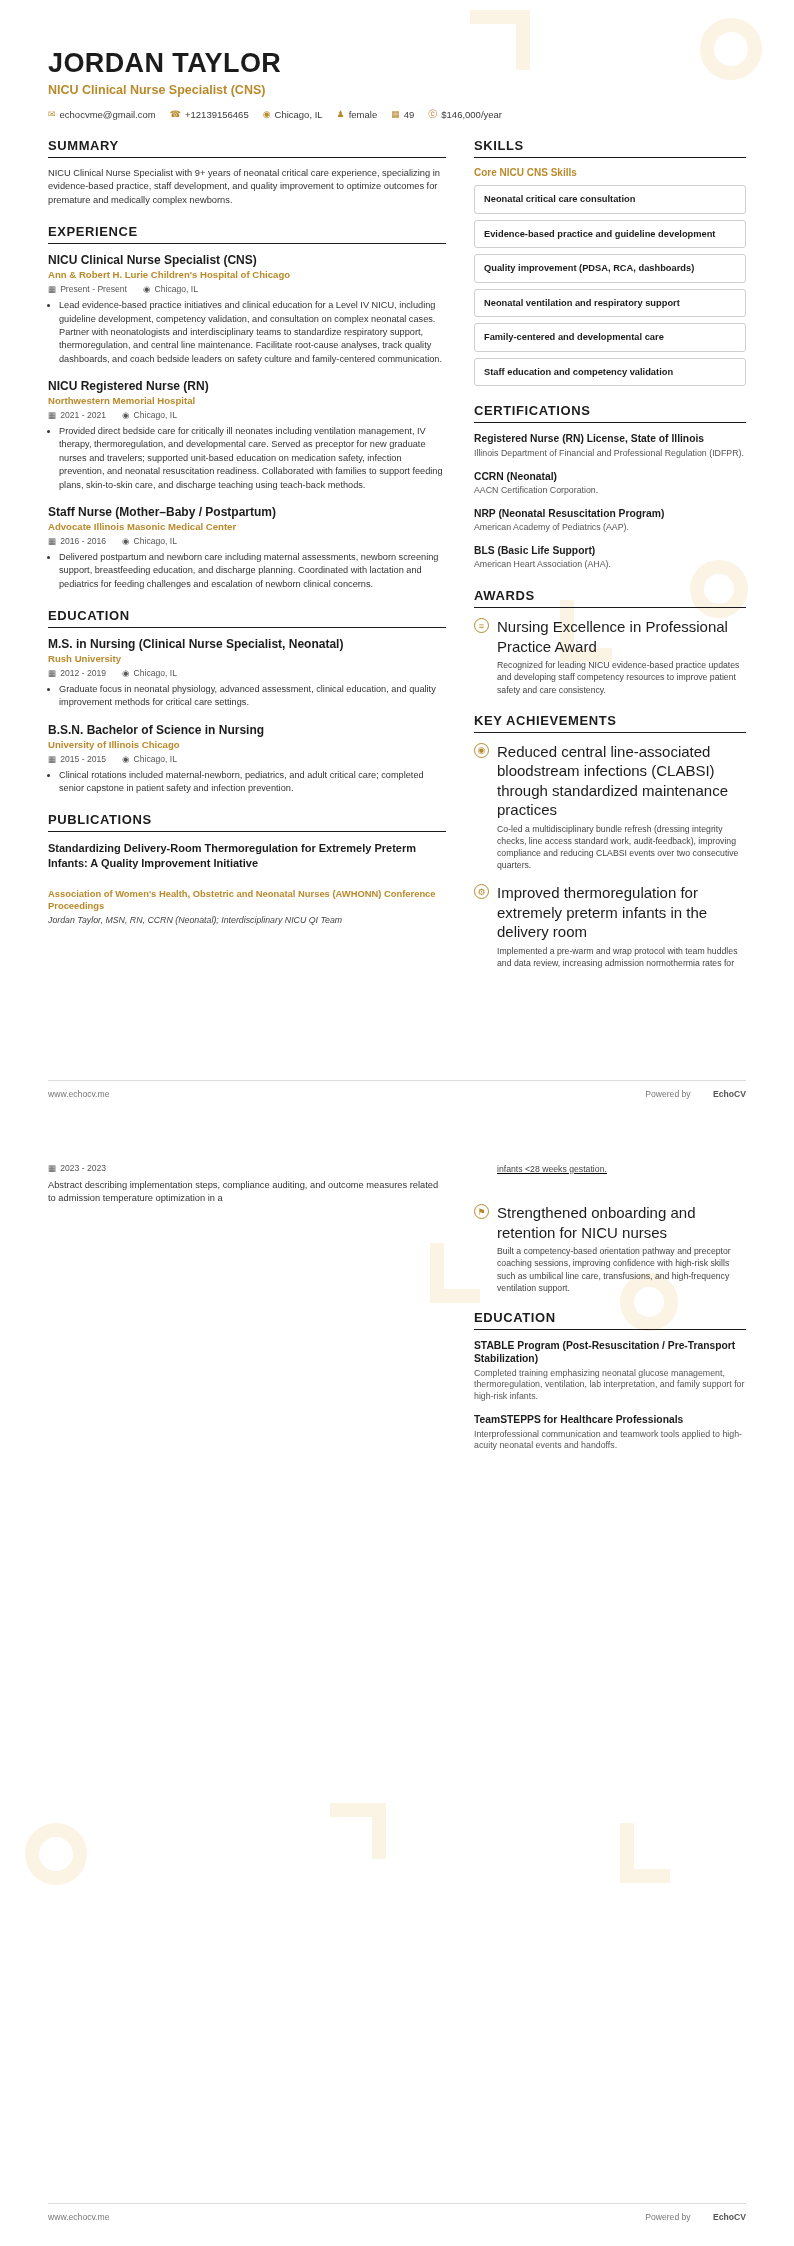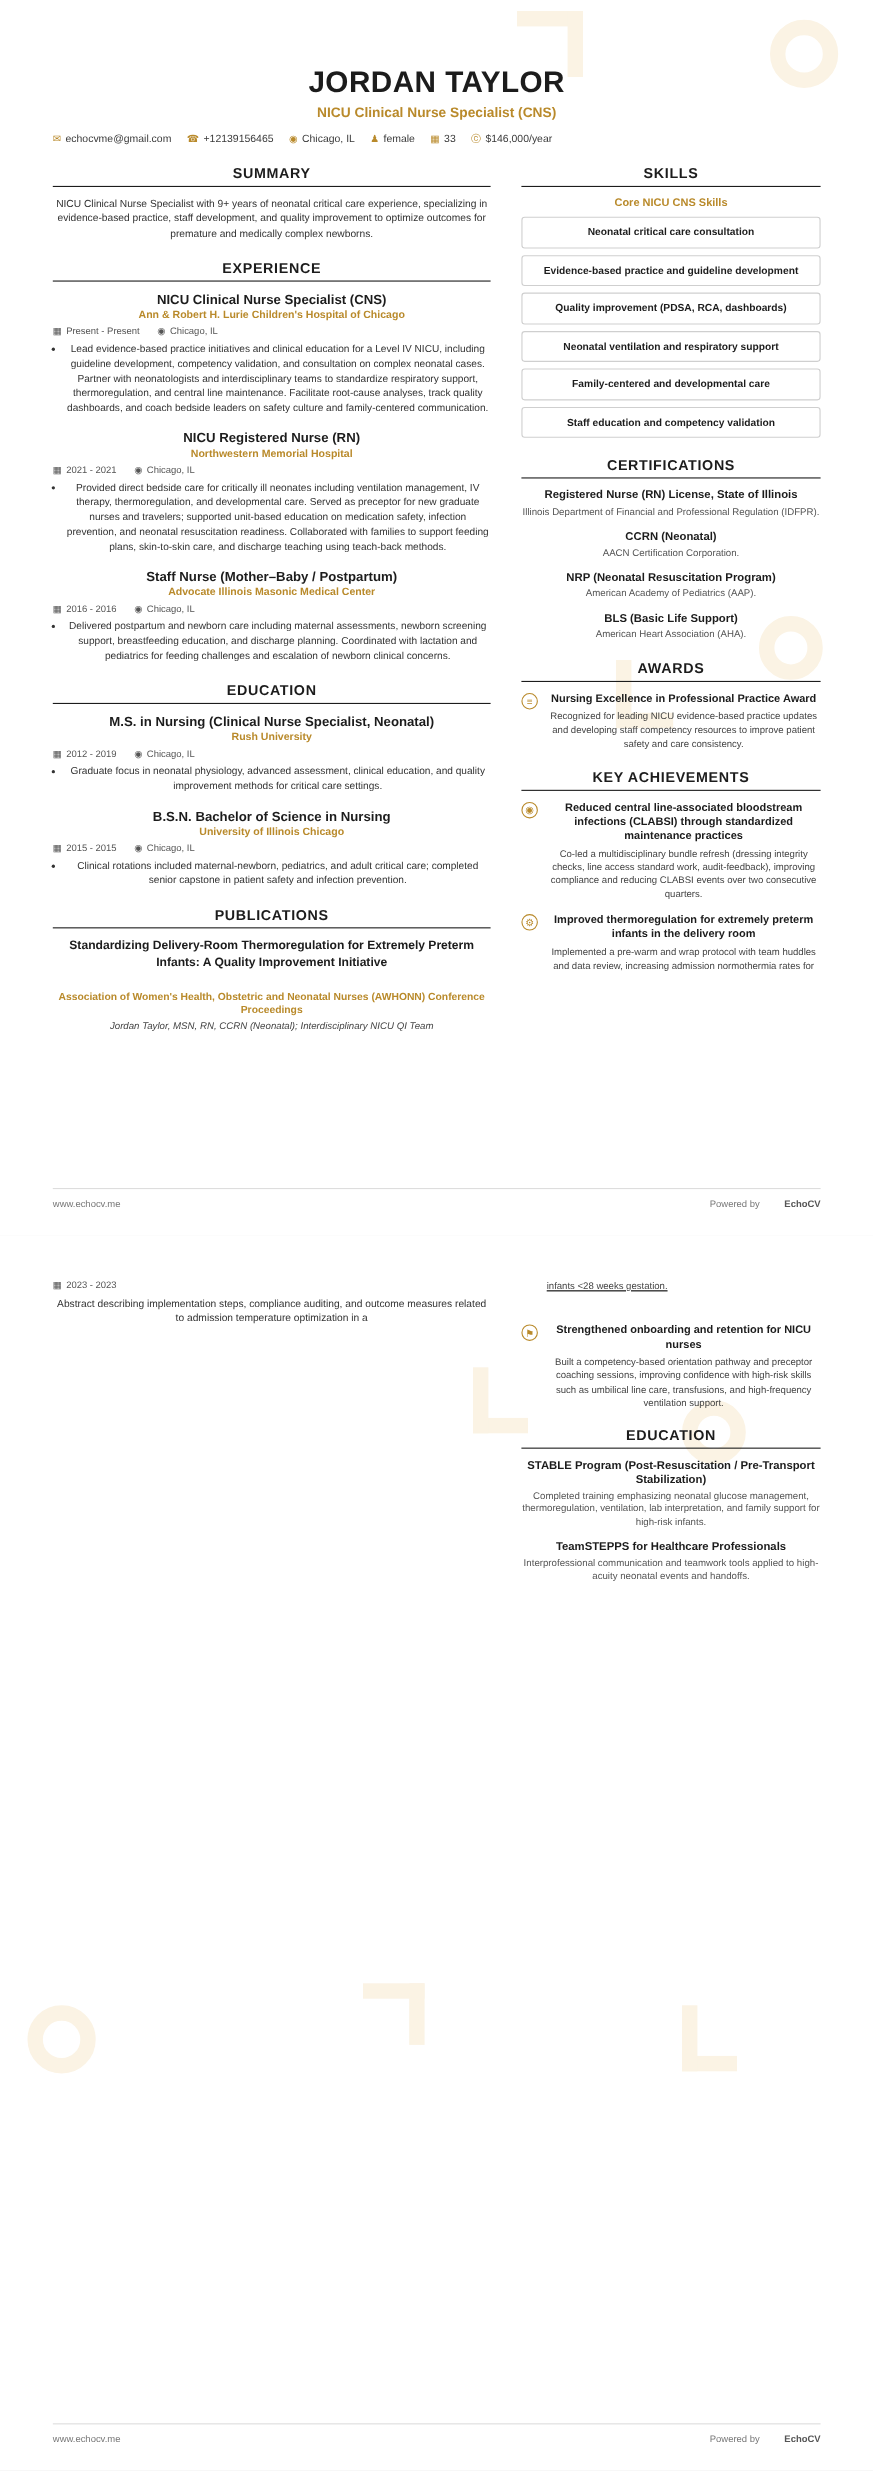--- a/index.html
+++ b/index.html
@@ -27,22 +27,21 @@
     user-select: none;
     line-height: 1;
   }
   .wm-o { border: 14px solid #fbf3e4; border-radius: 50%; }
   .wm-l { border-left: 14px solid #fbf3e4; border-bottom: 14px solid #fbf3e4; }
   .wm-corner { border-top: 14px solid #fbf3e4; border-right: 14px solid #fbf3e4; }
 
   .content {
     position: relative;
     z-index: 2;
-    padding: 60px 48px 0 48px;
-    text-align: center;
+    padding: 48px 48px 0 48px;
   }
 
   .name {
     font-size: 27px;
     font-weight: 700;
     letter-spacing: 0.4px;
     color: #1c1c1c;
   }
   .headline {
     margin-top: 4px;
@@ -165,22 +164,22 @@
     border-radius: 50%;
     border: 1px solid #b98a2b;
     color: #b98a2b;
     font-size: 9px;
     display: flex;
     align-items: center;
     justify-content: center;
     margin-top: 1px;
   }
   .ach-title {
-    font-size: 10px;
-    font-weight: 700;
+    font-size: 15px;
+    font-weight: 400;
     color: #1c1c1c;
     line-height: 1.3;
   }
   .ach-desc {
     font-size: 8.7px;
     color: #444;
     line-height: 1.4;
     margin-top: 3px;
   }
 
@@ -248,21 +247,21 @@
       <div class="contact-item">
         <span class="ci">◉</span>
         <span>Chicago, IL</span>
       </div>
       <div class="contact-item">
         <span class="ci">♟</span>
         <span>female</span>
       </div>
       <div class="contact-item">
         <span class="ci">▦</span>
-        <span>33</span>
+        <span>49</span>
       </div>
       <div class="contact-item">
         <span class="ci">ⓒ</span>
         <span>$146,000/year</span>
       </div>
     </div>
 
     <div class="cols">
 
       <div class="col-left">

